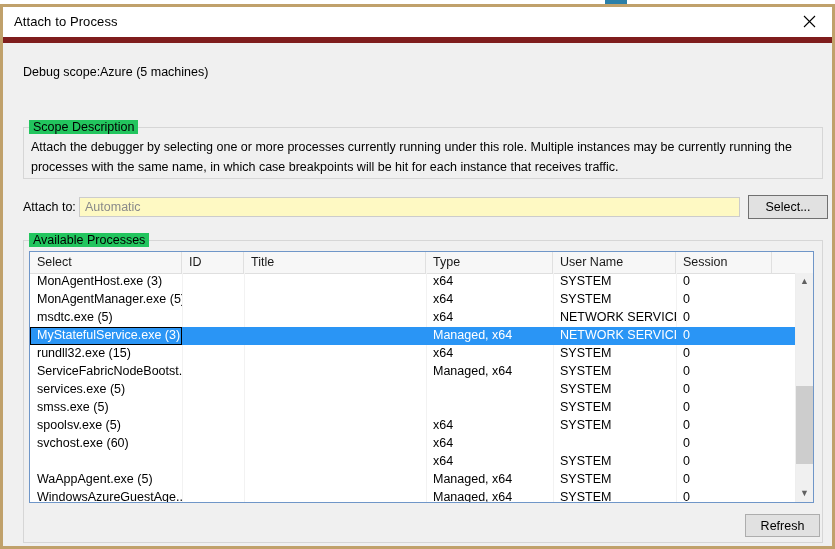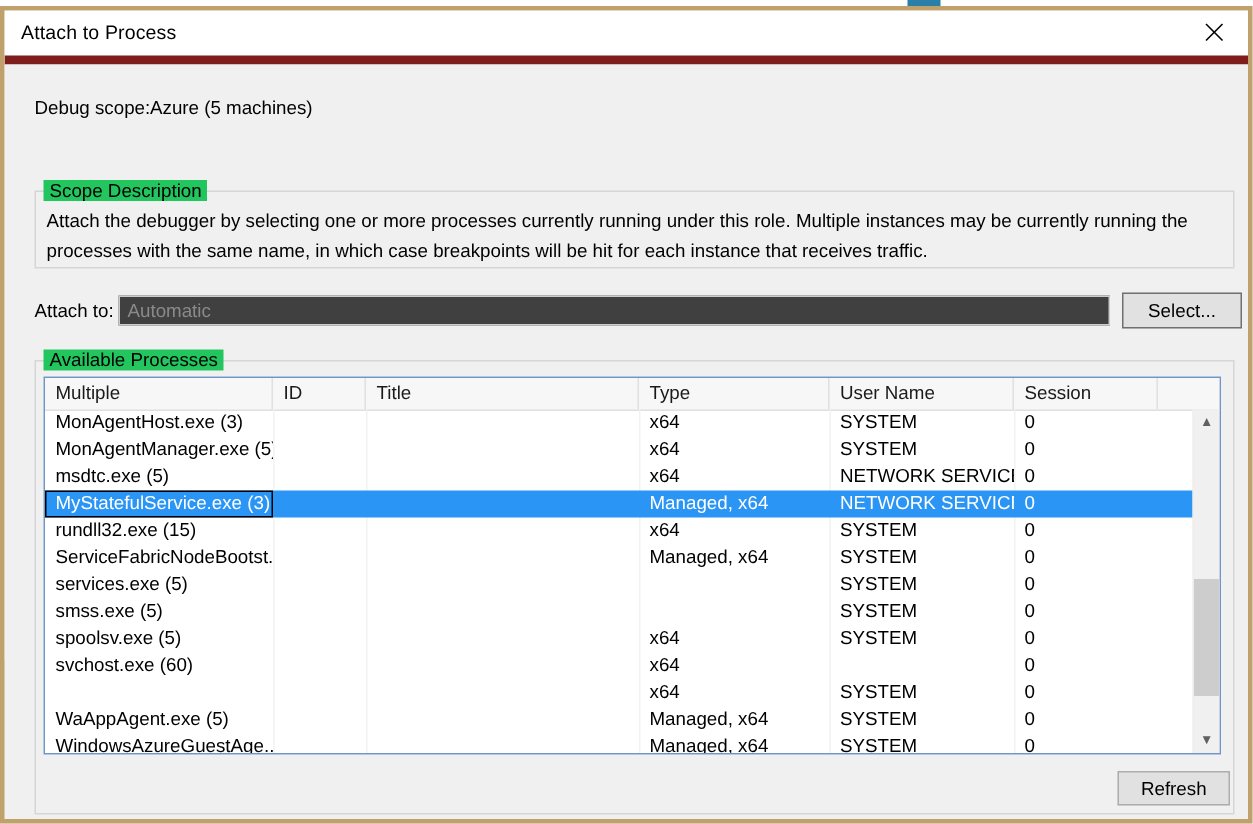--- a/index.html
+++ b/index.html
@@ -91,21 +91,21 @@
     font-size: 12.5px;
     white-space: nowrap;
   }
 
   
   #attach-field {
     position: absolute;
     box-sizing: border-box;
     left: 76px; top: 154px;
     width: 661px; height: 20px;
-    background: #404040;
+    background: #fef9c3;
     border: 1px solid #cccccc;
     padding-left: 5px;
     line-height: 18px;
     font-size: 12.5px;
     color: #8a8a8a;
     overflow: hidden;
   }
   .btn {
     position: absolute;
     box-sizing: border-box;
@@ -255,21 +255,21 @@
 
     <div class="lbl" style="left:20px; top:157px;">Attach to:</div>
     <div id="attach-field">Automatic</div>
     <div class="btn" id="select-btn">Select...</div>
 
     <div class="groupbox" style="left:20px; top:197px; width:800px; height:303px;"></div>
     <div class="group-caption" style="left:26px; top:190px;">Available Processes</div>
 
     <div id="listview">
       <div id="list-header">
-          <div class="hcell" style="left: 0px; width: 152px;">Multiple</div>
+          <div class="hcell" style="left: 0px; width: 152px;">Select</div>
           <div class="hcell" style="left: 152px; width: 62px;">ID</div>
           <div class="hcell" style="left: 214px; width: 182px;">Title</div>
           <div class="hcell" style="left: 523px; width: 123px;">User Name</div>
           <div class="hcell" style="left: 396px; width: 127px;">Type</div>
           <div class="hcell" style="left: 646px; width: 96px;">Session</div>
         </div>
       <div id="rows">
         <div class="rowgrid">
             <div class="gridline" style="left: 152px;"></div>
             <div class="gridline" style="left: 214px;"></div>

